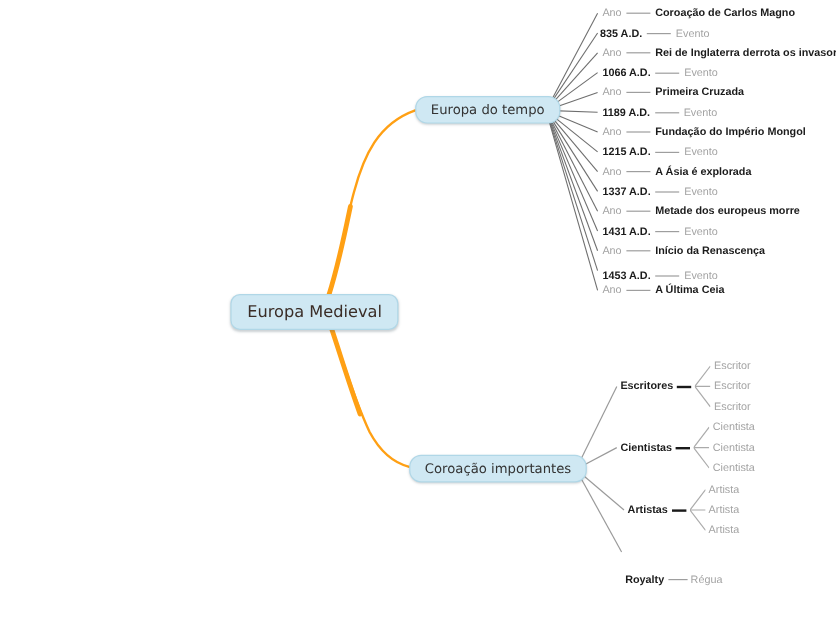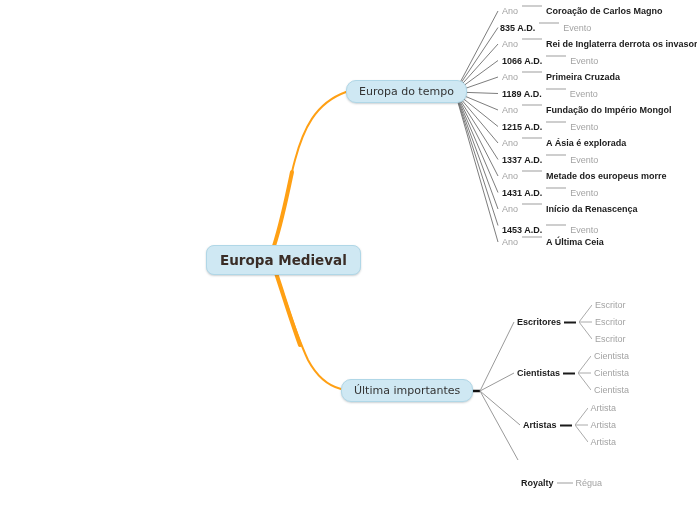--- a/index.html
+++ b/index.html
@@ -19,38 +19,38 @@
     position:absolute;
     background:#cfe8f3;
     border:1px solid #b0d7e7;
     border-radius:10px;
     box-shadow:0 1px 2px rgba(70,90,100,.28);
     color:#333333;
     white-space:nowrap;
     box-sizing:border-box;
   }
   .node.center{
-    left:206px;top:245px;
+    left:192px;top:245px;
     padding:6px 13px;
     font-size:13.5px;
-    font-weight:bold;
+    font-weight:normal;
     color:#3a2d27;
     border-radius:8px;
   }
   .node.branch{
     padding:4px 12px;
     font-size:11px;
   }
   #node-timeline{left:346px;top:80px;}
   #node-numbers{left:341px;top:379px;}
 
   
   .t-row{
     position:absolute;
-    display:flex;gap:4px;
+    display:flex;align-items:center;gap:4px;
     font-size:9px;line-height:11px;
     transform:translateY(-50%);
     white-space:nowrap;
     font-family:"Liberation Sans",sans-serif;
   }
   .dash{display:inline-block;height:1px;background:#9e9e9e;width:20px;flex:none;}
   .txt-dark{color:#1b1b1b;font-weight:bold;}
   .txt-gray{color:#a3a3a3;font-weight:normal;}
 
   
@@ -105,21 +105,21 @@
       <line x1="480" y1="391" x2="514" y2="322" stroke="#9a9a9a" stroke-width="1"></line>
       <line x1="480" y1="391" x2="514" y2="373" stroke="#9a9a9a" stroke-width="1"></line>
       <line x1="480" y1="391" x2="520" y2="425" stroke="#9a9a9a" stroke-width="1"></line>
       <line x1="480" y1="391" x2="518" y2="460" stroke="#9a9a9a" stroke-width="1"></line>
     </svg>
 
   <div class="node center">Europa Medieval</div>
 
   <div id="node-timeline" class="node branch">Europa do tempo</div>
 
-  <div id="node-numbers" class="node branch">Última importantes</div>
+  <div id="node-numbers" class="node branch">Coroação importantes</div>
 
   <div id="timeline-rows">
       <div class="t-row" style="left: 502px; top: 11px;">
         <span class="txt-gray">Ano</span>
         <span class="dash"></span>
         <span class="txt-dark">Coroação de Carlos Magno</span>
       </div>
       <div class="t-row" style="left: 500px; top: 27.5px;">
         <span class="txt-dark">835 A.D.</span>
         <span class="dash"></span>

